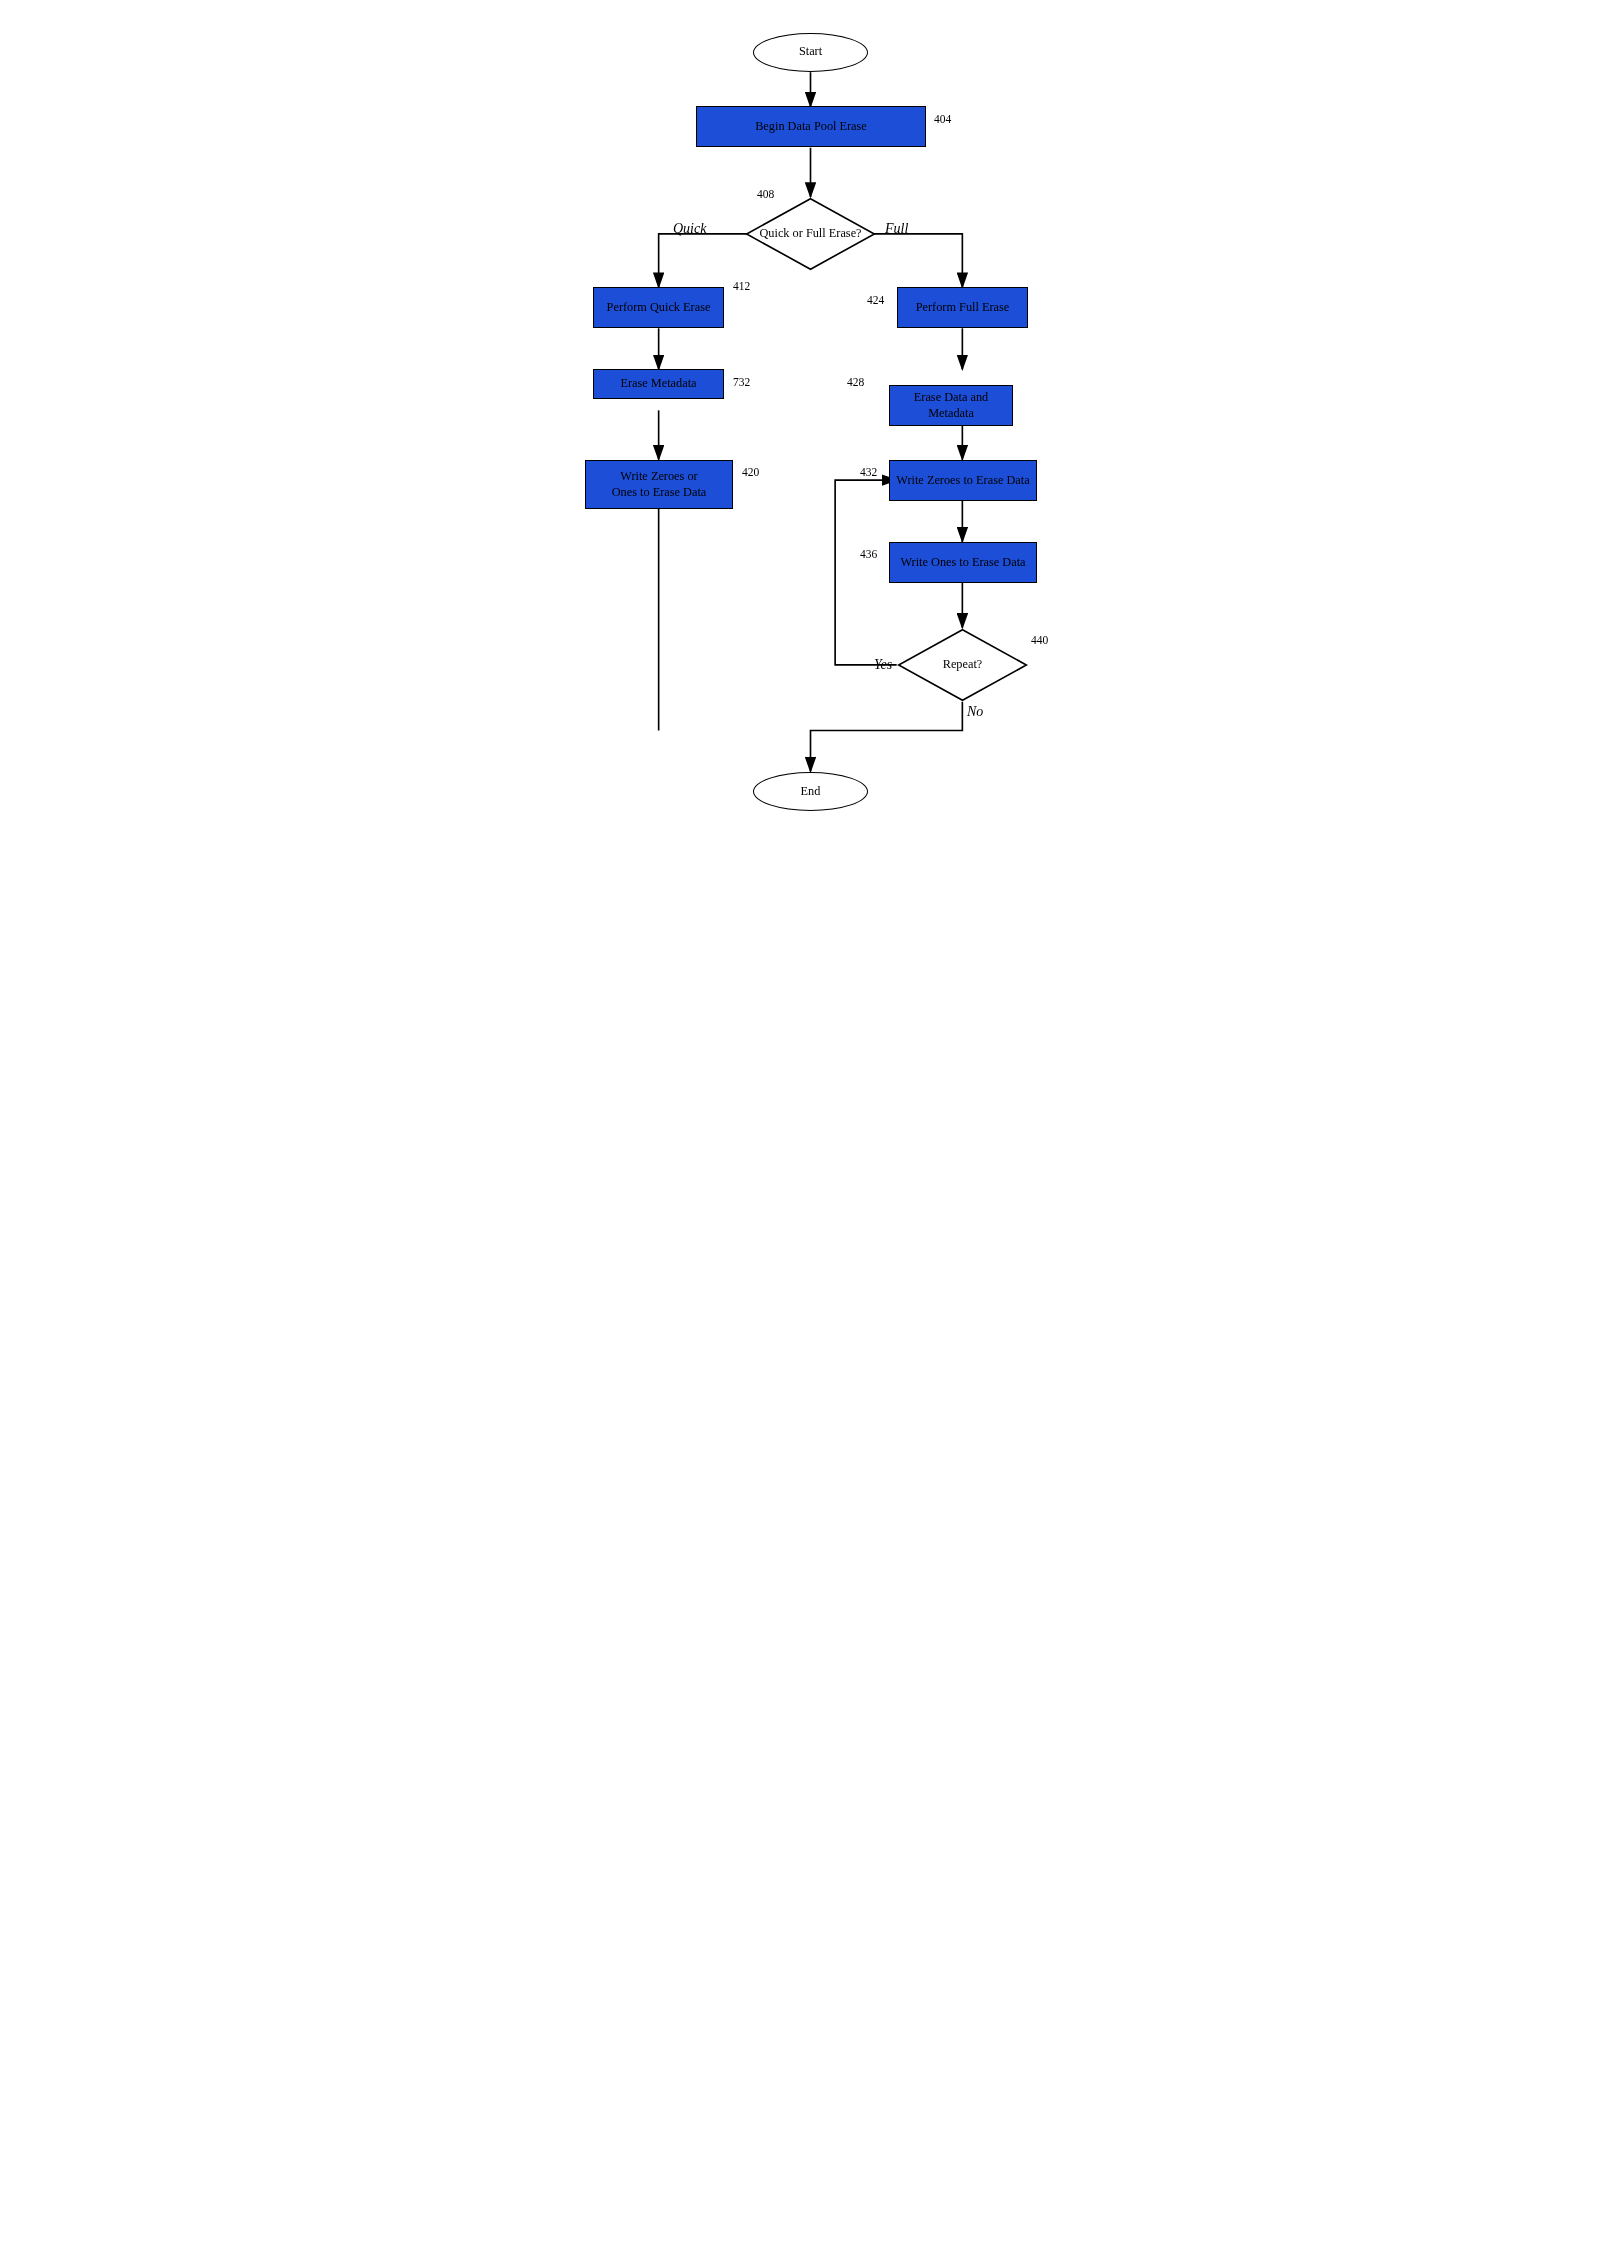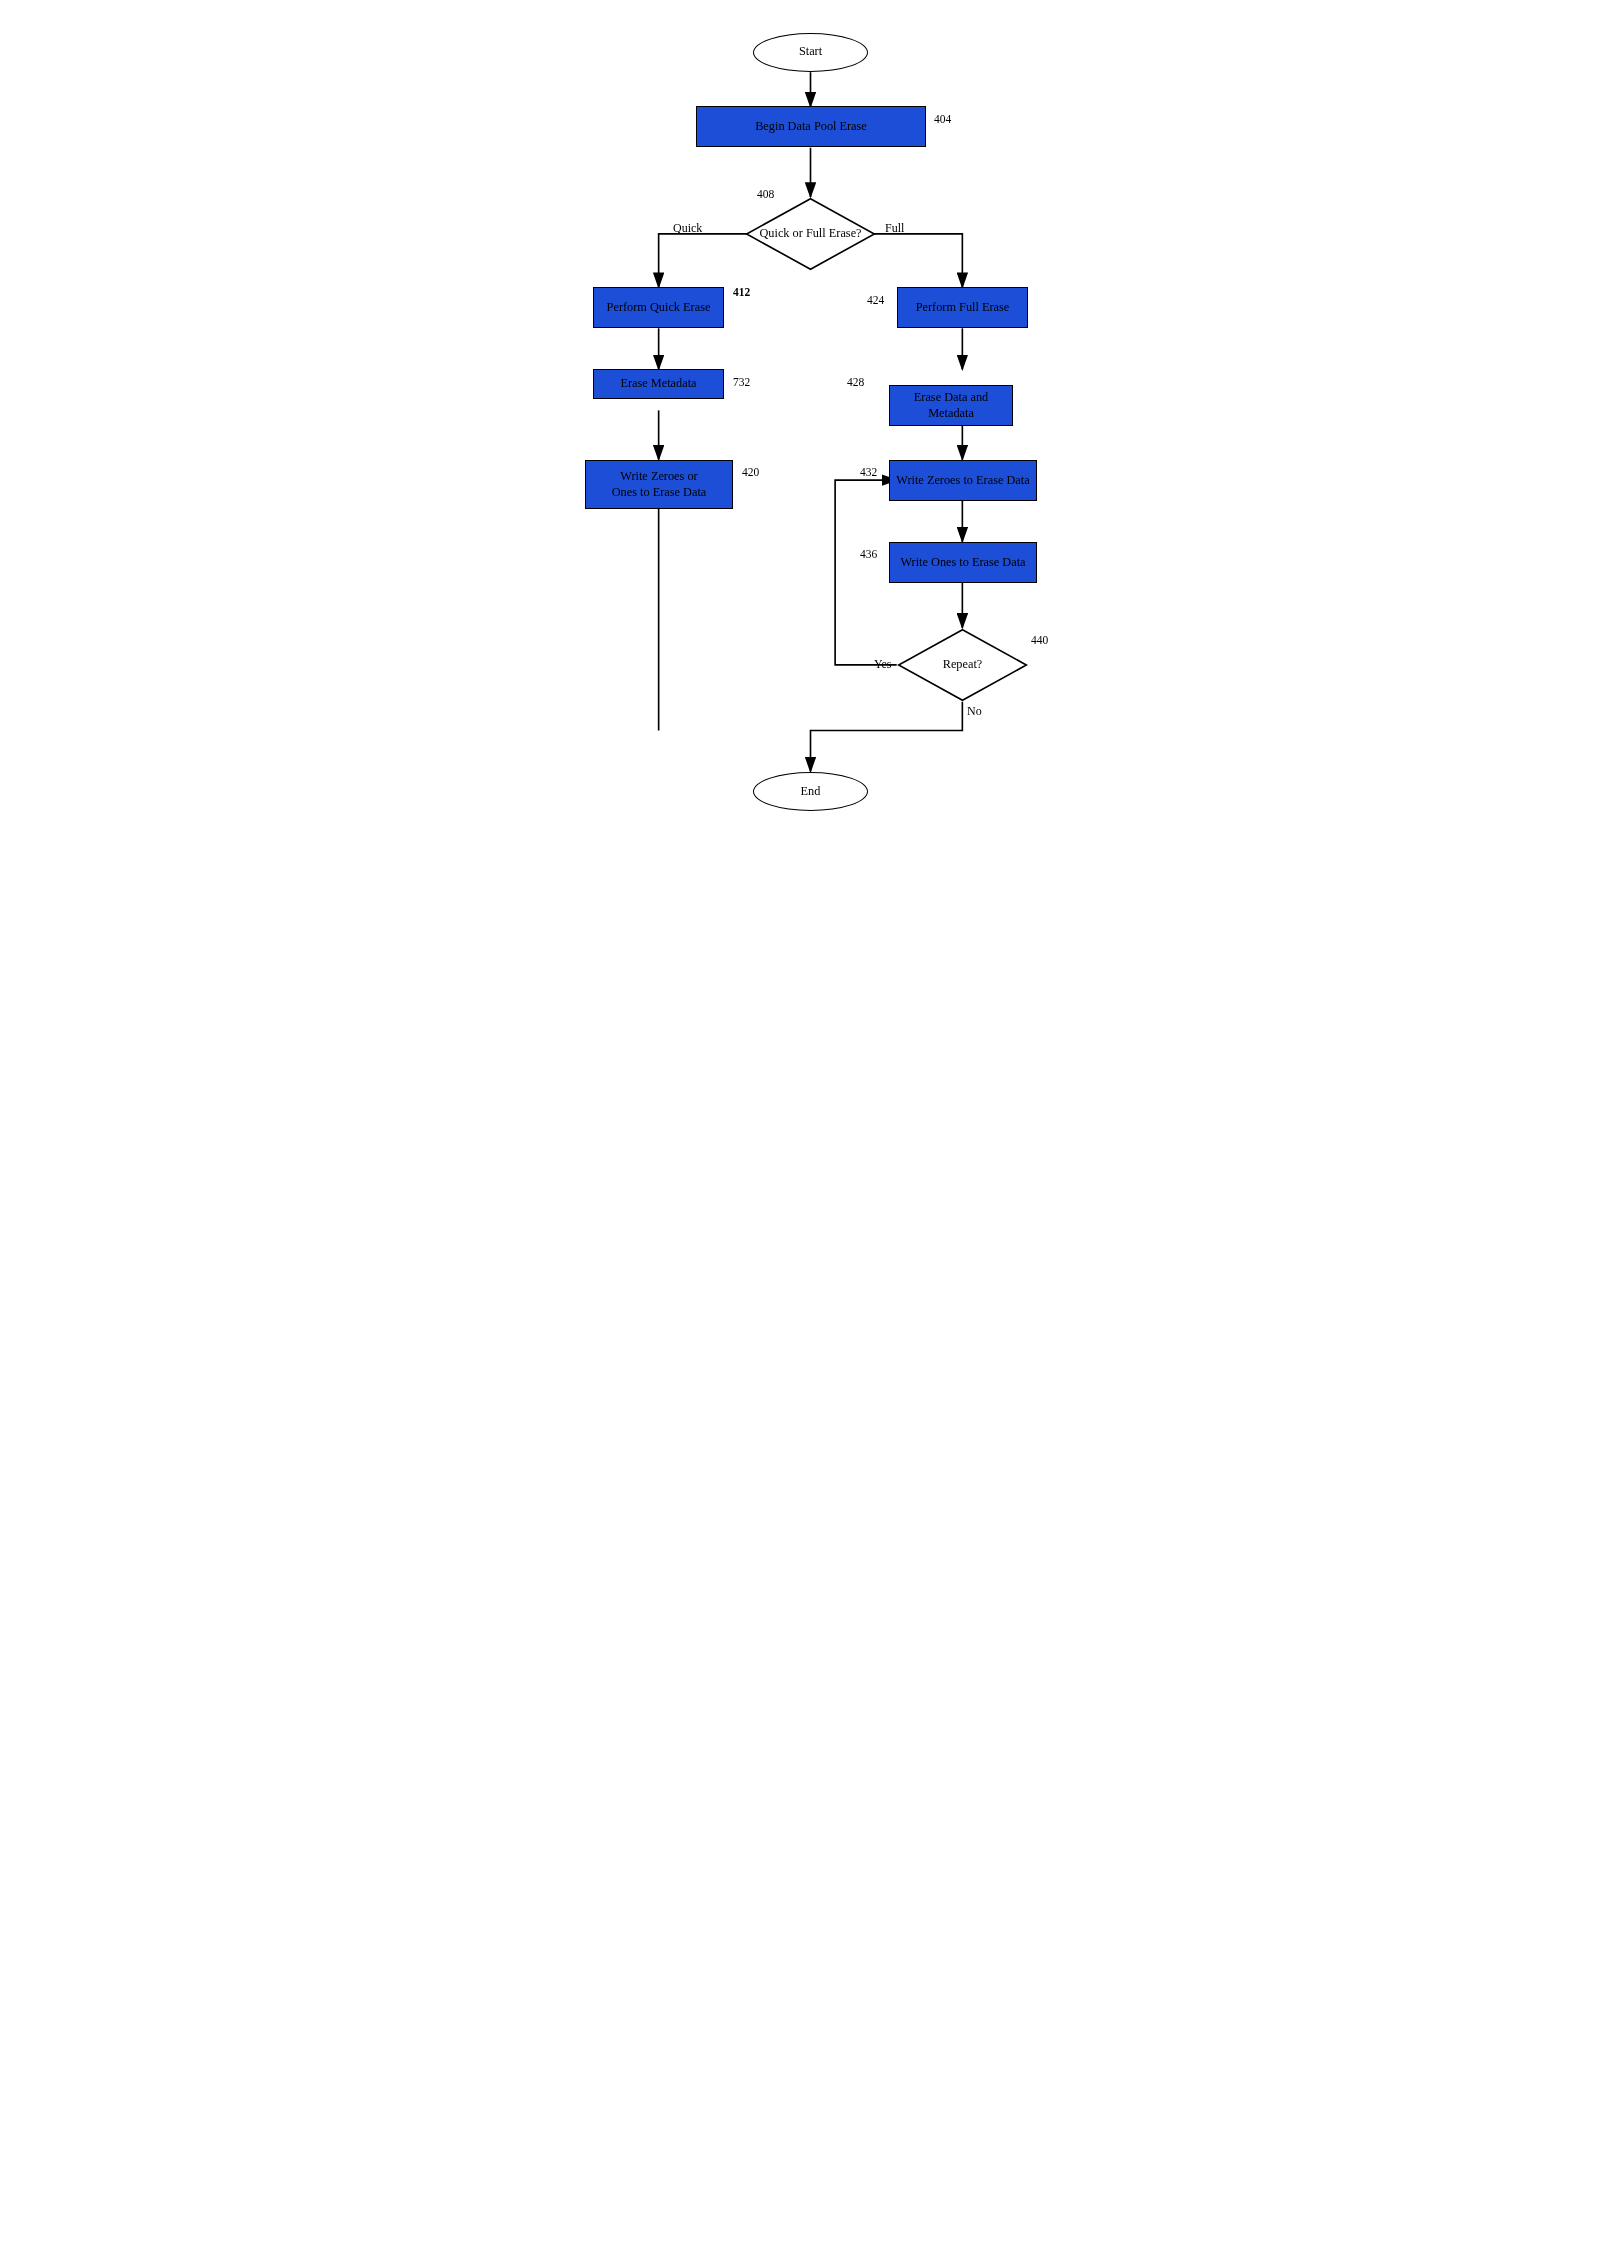--- a/index.html
+++ b/index.html
@@ -64,21 +64,22 @@
     }
     
     .arrow-svg {
       position: absolute;
       overflow: visible;
       pointer-events: none;
     }
     
     .label {
       position: absolute;
-      font-size: 12px;
+      font-size: 14px;
+      font-style: italic;
     }
     
     .ref {
       position: absolute;
       font-size: 11.5px;
     }
   </style>
 </head>
 <body>
 
@@ -138,21 +139,21 @@
   </div>
   <span class="ref" style="left:242px;top:172px;">408</span>
 
   <span class="label" style="left:158px;top:205px;">Quick</span>
 
   <span class="label" style="left:370px;top:205px;">Full</span>
 
   <div class="shape rect" style="left:78px;top:271px;width:131px;height:41px;">
     <span>Perform Quick Erase</span>
   </div>
-  <span class="ref" style="left:218px;top:270px;font-weight:bold;">412</span>
+  <span class="ref" style="left:218px;top:264px;">412</span>
 
   <div class="shape rect" style="left:78px;top:353px;width:131px;height:30px;">
     <span>Erase Metadata</span>
   </div>
   <span class="ref" style="left:218px;top:360px;">732</span>
 
   <div class="shape rect" style="left:70px;top:444px;width:148px;height:49px;">
     <span>Write Zeroes or<br>Ones to Erase Data</span>
   </div>
   <span class="ref" style="left:227px;top:450px;">420</span>

